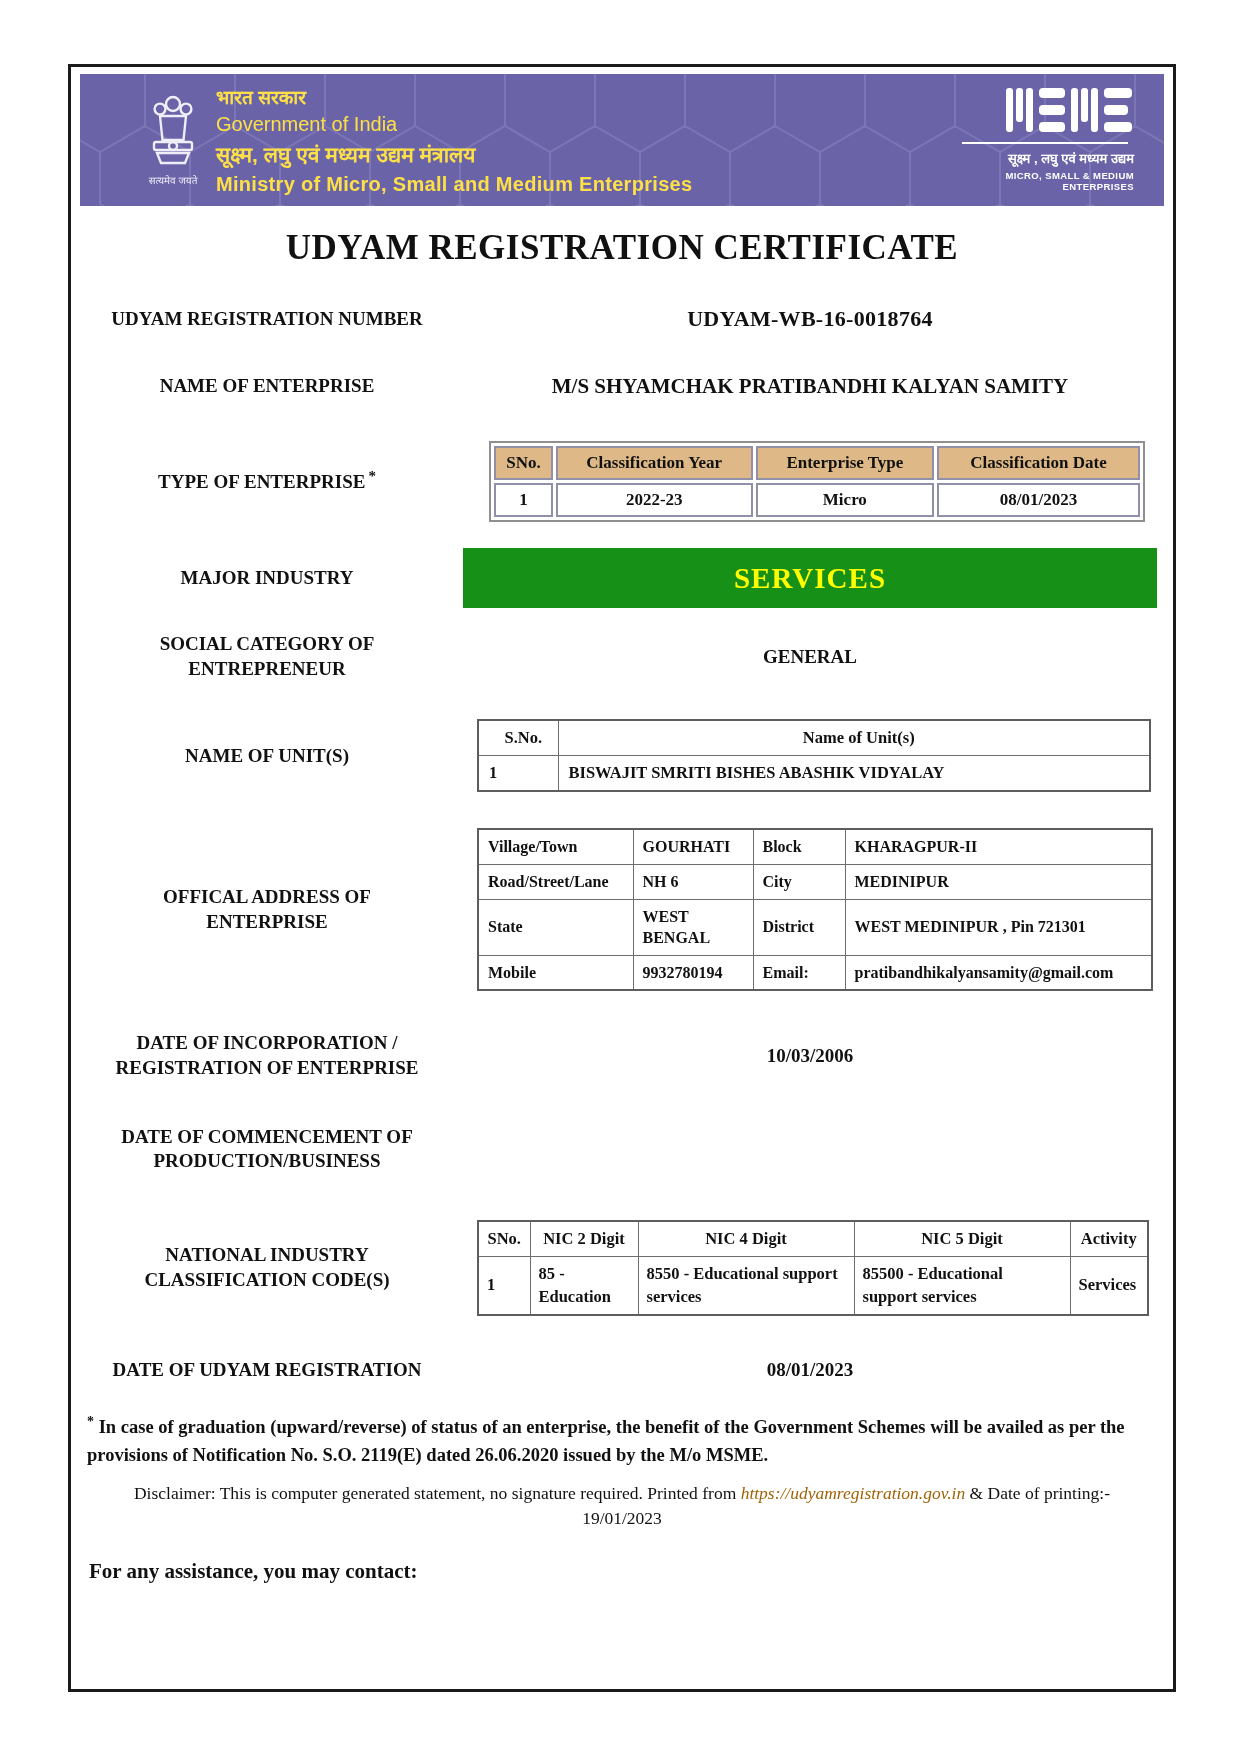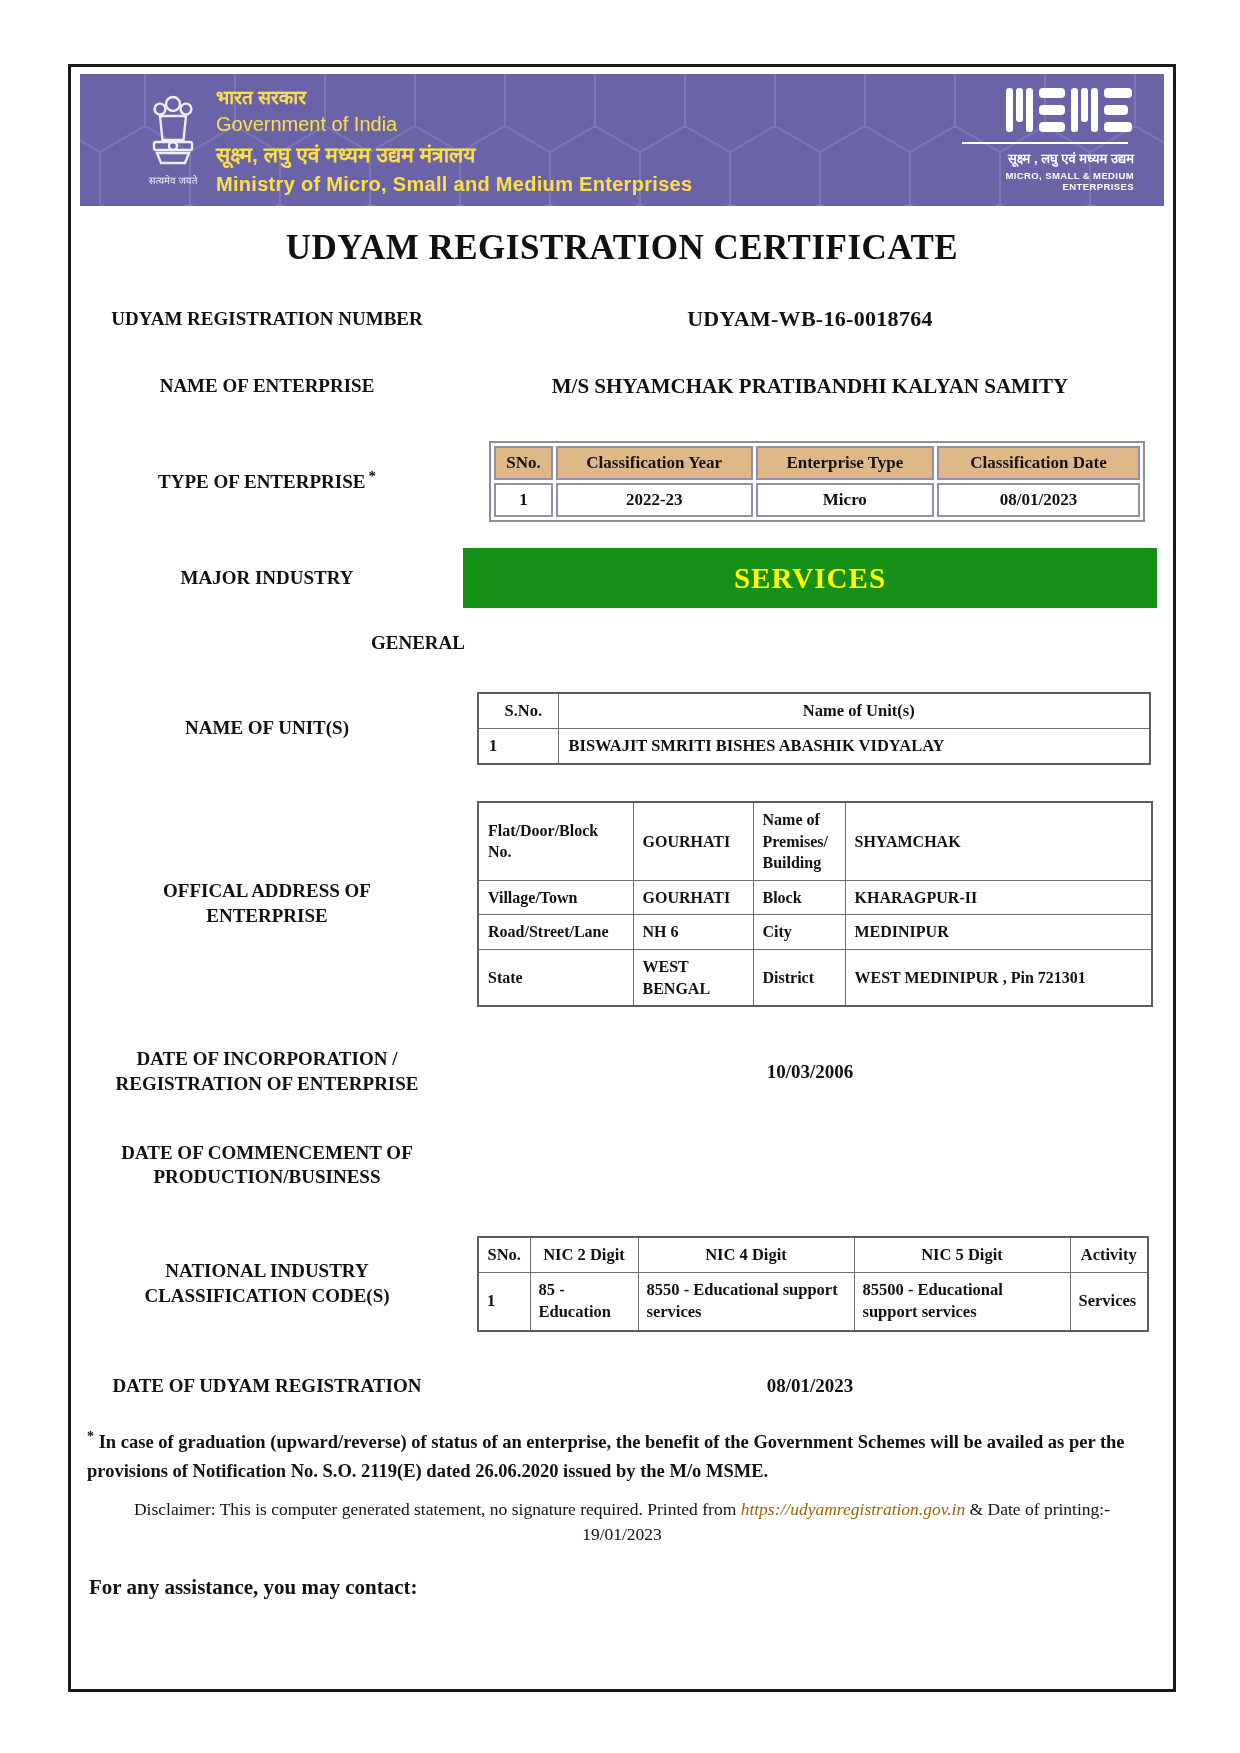--- a/index.html
+++ b/index.html
@@ -194,20 +194,23 @@
   <div class="row mt-major">
     <div class="lbl">
       <span class="wrapbox">MAJOR INDUSTRY</span>
     </div>
     <div class="val">
       <div class="major-box">SERVICES</div>
     </div>
   </div>
 
   <div class="row mt-social">
+    <div class="lbl">
+      <span class="wrapbox">SOCIAL CATEGORY OF ENTREPRENEUR</span>
+    </div>
     <div class="val v-general">GENERAL</div>
   </div>
 
   <div class="row mt-units">
     <div class="lbl">
       <span class="wrapbox">NAME OF UNIT(S)</span>
     </div>
     <div class="val">
       <table class="tbl-units">
         <colgroup>
@@ -234,43 +237,43 @@
     </div>
     <div class="val">
       <table class="tbl-addr">
         <colgroup>
             <col style="width:155px">
             <col style="width:120px">
             <col style="width:92px">
             <col>
           </colgroup>
         <tbody>
-            <tr>
-          <td>Flat/Door/Block No.</td>
-          <td>GOURHATI</td>
-          <td>Name of Premises/ Building</td>
-          <td>SHYAMCHAK</td>
-        </tr>
         <tr>
           <td>Village/Town</td>
           <td>GOURHATI</td>
           <td>Block</td>
           <td>KHARAGPUR-II</td>
         </tr>
         <tr>
           <td>Road/Street/Lane</td>
           <td>NH 6</td>
           <td>City</td>
           <td>MEDINIPUR</td>
         </tr>
         <tr>
           <td>State</td>
           <td>WEST BENGAL</td>
           <td>District</td>
           <td>WEST MEDINIPUR , Pin 721301</td>
+        </tr>
+        <tr>
+          <td>Mobile</td>
+          <td>9932780194</td>
+          <td>Email:</td>
+          <td>pratibandhikalyansamity@gmail.com</td>
         </tr>
       </tbody>
         </table>
     </div>
   </div>
 
   <div class="row mt-inc">
     <div class="lbl">
       <span class="wrapbox">DATE OF INCORPORATION / REGISTRATION OF ENTERPRISE</span>
     </div>

